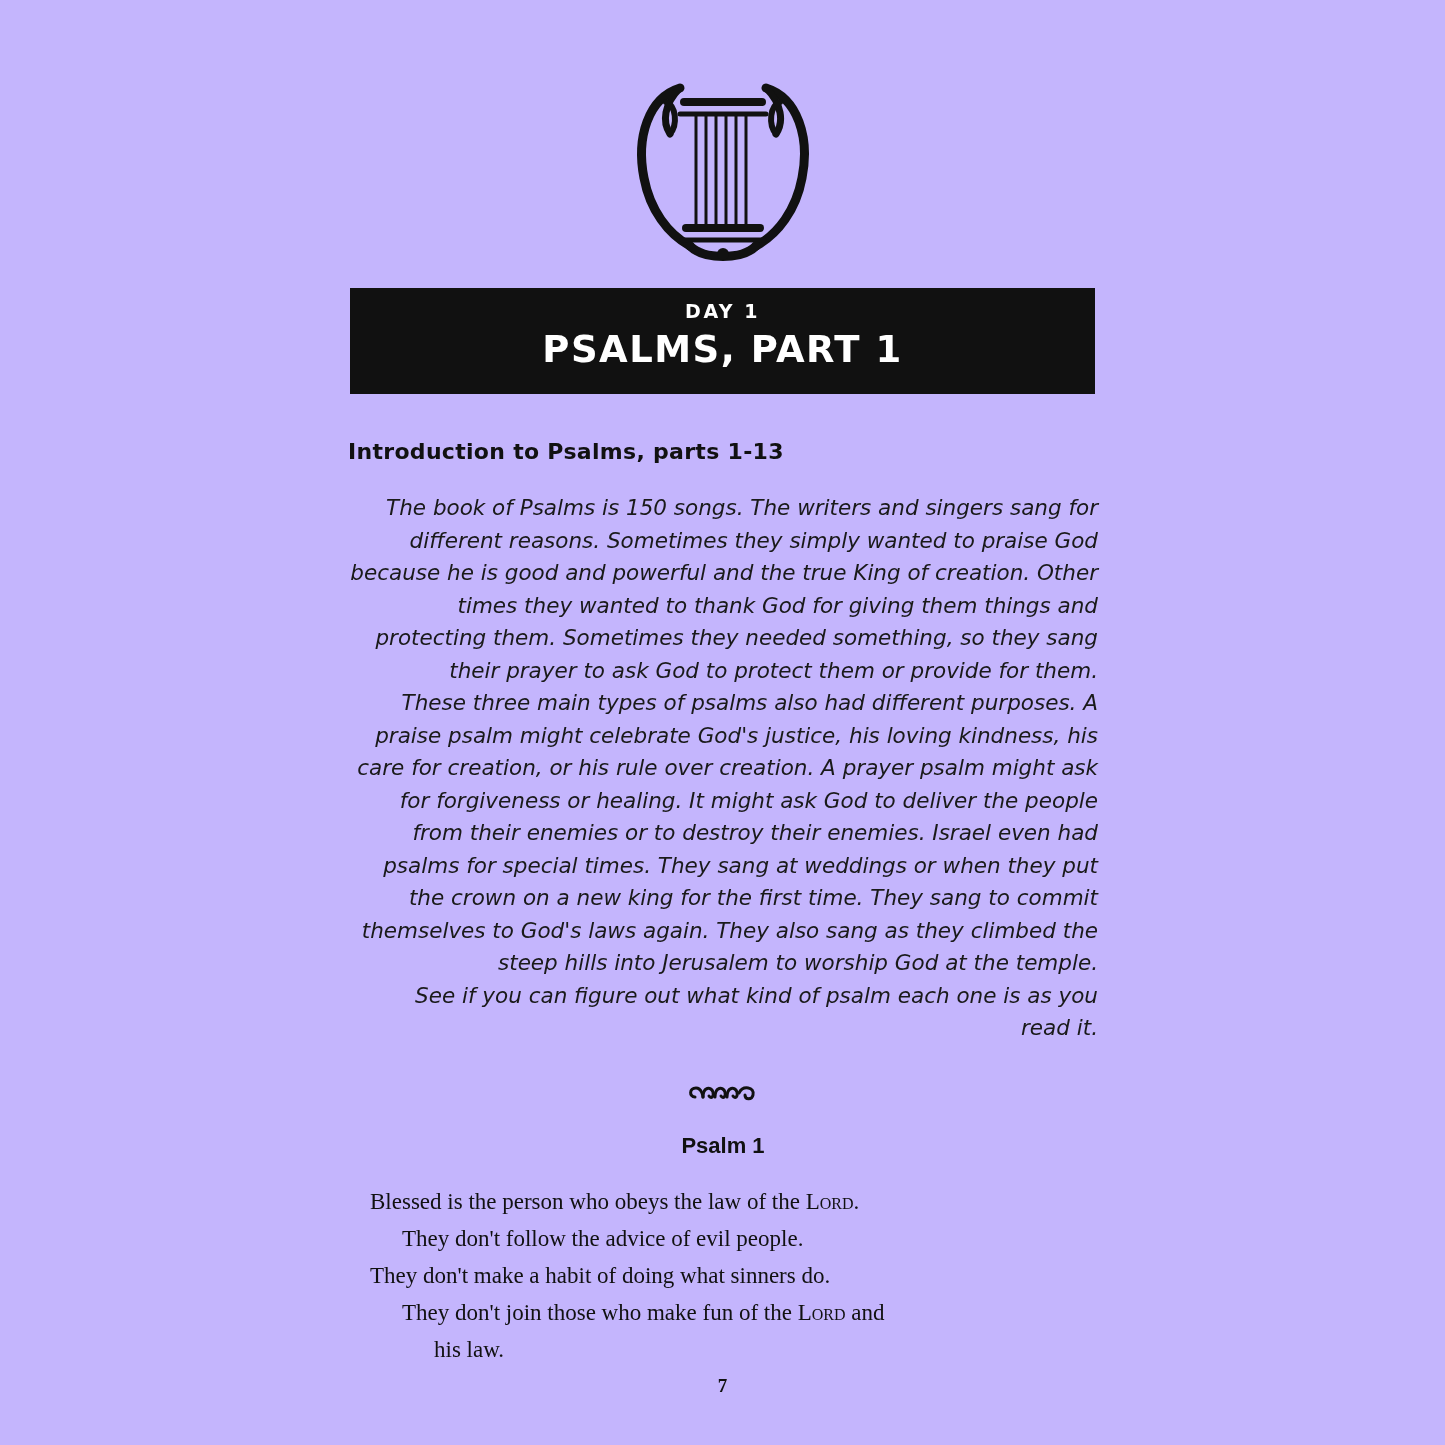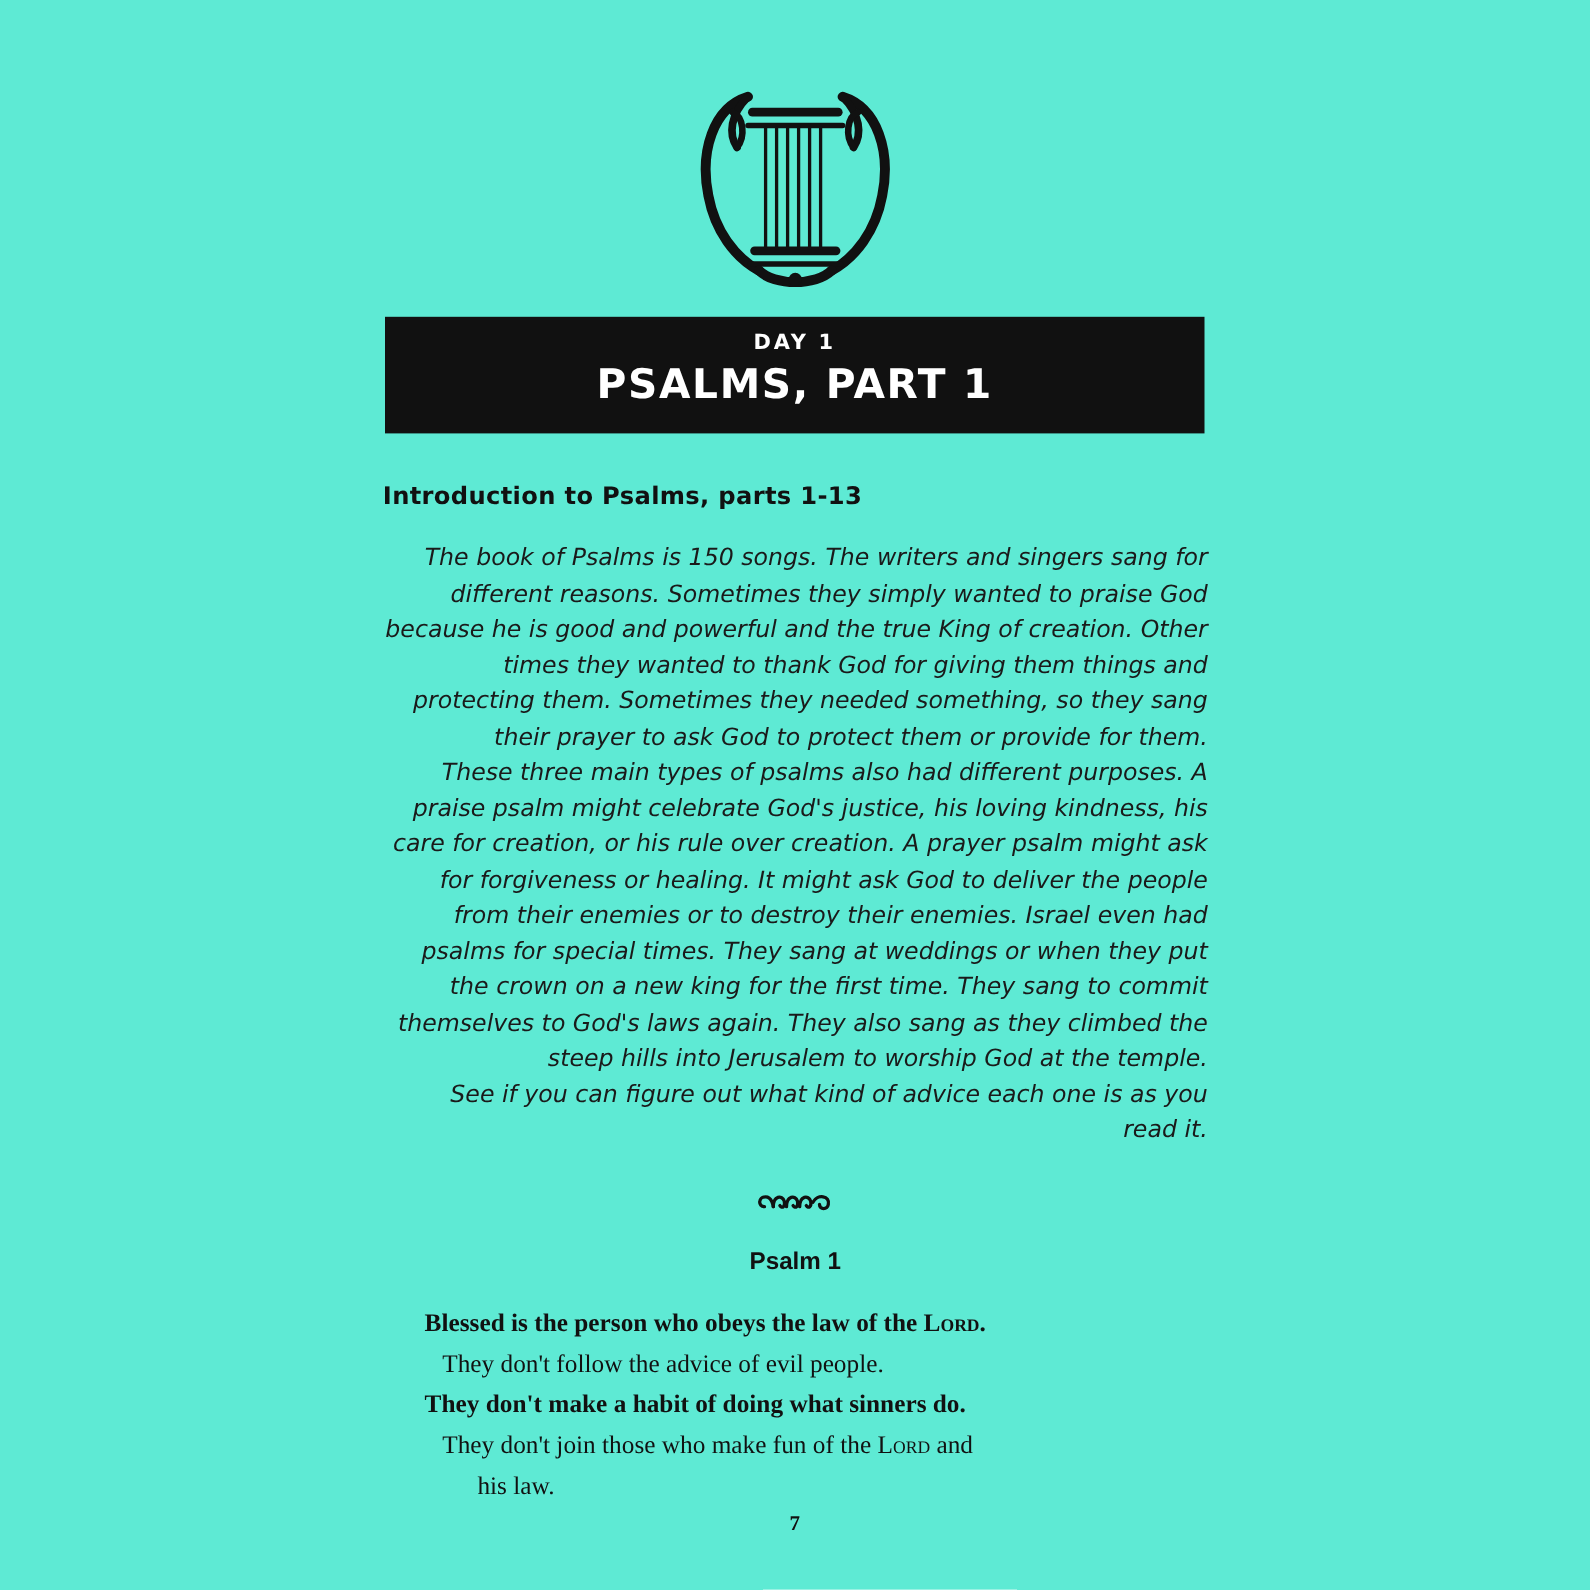--- a/index.html
+++ b/index.html
@@ -11,21 +11,21 @@
     width: 1445px;
     height: 1445px;
     font-family: "Liberation Sans", sans-serif;
     color: #111111;
     overflow: hidden;
   }
   .page {
     position: relative;
     width: 1445px;
     height: 1445px;
-    background: #5eead4;
+    background: #c4b5fd;
   }
 
   
   .lyre-wrap {
     position: absolute;
     left: 0;
     top: 58px;
     width: 1445px;
     text-align: center;
   }
@@ -107,21 +107,21 @@
     margin: 18px 0 22px 0;
     color: #111111;
   }
   .verse {
     font-family: "Liberation Serif", serif;
     font-size: 23px;
     line-height: 37px;
     color: #111111;
     padding-left: 22px;
   }
-  .verse .l0 { margin-left: 16px; font-weight: bold; }
+  .verse .l0 { margin-left: 0px; }
   .verse .l1 { margin-left: 32px; }
   .verse .l2 { margin-left: 64px; }
   .smallcaps {
     font-variant: small-caps;
   }
 
   
   .page-number {
     position: absolute;
     left: 0;
@@ -178,21 +178,21 @@
     <div class="banner-title">PSALMS, PART 1</div>
   </div>
 
   <div class="content">
 
     <h2 class="section-heading">Introduction to Psalms, parts 1-13</h2>
 
     <div class="intro">
       <p>The book of Psalms is 150 songs. The writers and singers sang for different reasons. Sometimes they simply wanted to praise God because he is good and powerful and the true King of creation. Other times they wanted to thank God for giving them things and protecting them. Sometimes they needed something, so they sang their prayer to ask God to protect them or provide for them.</p>
       <p>These three main types of psalms also had different purposes. A praise psalm might celebrate God's justice, his loving kindness, his care for creation, or his rule over creation. A prayer psalm might ask for forgiveness or healing. It might ask God to deliver the people from their enemies or to destroy their enemies. Israel even had psalms for special times. They sang at weddings or when they put the crown on a new king for the first time. They sang to commit themselves to God's laws again. They also sang as they climbed the steep hills into Jerusalem to worship God at the temple.</p>
-      <p>See if you can figure out what kind of advice each one is as you read it.</p>
+      <p>See if you can figure out what kind of psalm each one is as you read it.</p>
     </div>
 
     <div class="ornament">
       <svg width="76" height="30" viewBox="0 0 76 30">
         <g fill="none" stroke="#111111" stroke-width="3" stroke-linecap="round">
           <path d="M10 18 C 4 18, 4 9, 11 9 C 17 9, 18 18, 18 18"></path>
           <path d="M18 18 C 18 8, 26 7, 28 13 C 29 18, 26 20, 24 17"></path>
           <path d="M30 18 C 30 8, 38 7, 40 13 C 41 18, 38 20, 36 17"></path>
           <path d="M42 18 C 42 8, 50 7, 52 13 C 53 18, 50 20, 48 17"></path>
           <path d="M54 14 C 58 6, 70 8, 68 16 C 67 21, 60 21, 60 16"></path>

